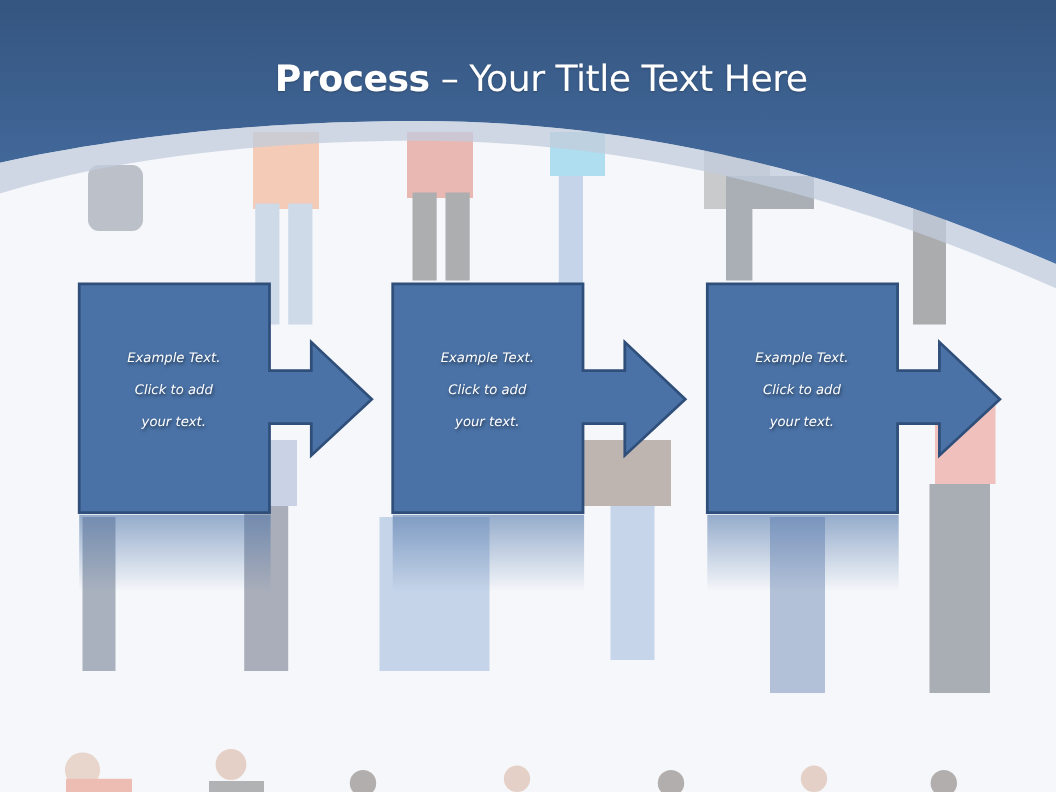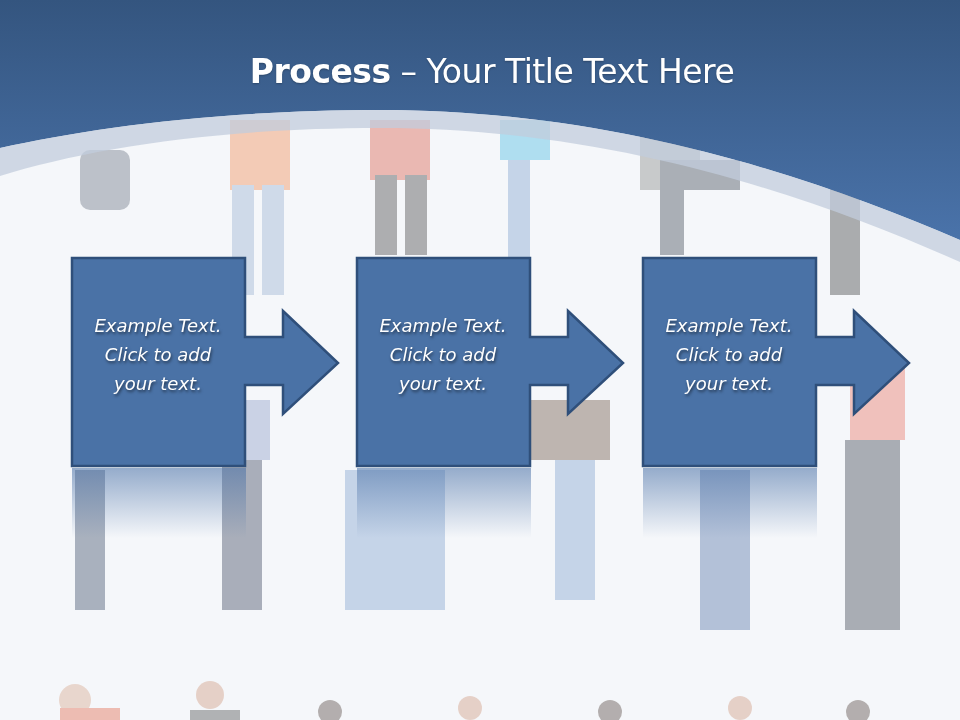--- a/index.html
+++ b/index.html
@@ -17,21 +17,21 @@
       text-shadow: 0 1px 2px rgba(0,0,0,0.25);
     }
     .title .strong { font-weight: bold; }
     .step {
       position: absolute; top: 257px; width: 270px; height: 210px;
     }
     .step svg { position: absolute; left: 0; top: 0; overflow: visible; }
     .step-text {
       position: absolute; left: 0; top: 54px; width: 174px;
       text-align: center; color: #ffffff; font-style: italic;
-      font-size: 18px; line-height: 29px;
+      font-size: 12px; line-height: 29px;
       font-family: "DejaVu Sans", sans-serif;
       text-shadow: 1px 2px 3px rgba(0,0,0,0.55);
     }
     .step-text span { display: block; white-space: nowrap; }
     .reflection {
       position: absolute; top: 468px; width: 174px; height: 70px;
       background: linear-gradient(to bottom, rgba(70,110,165,0.55), rgba(120,150,195,0.0));
     }
   </style>
 </head>

